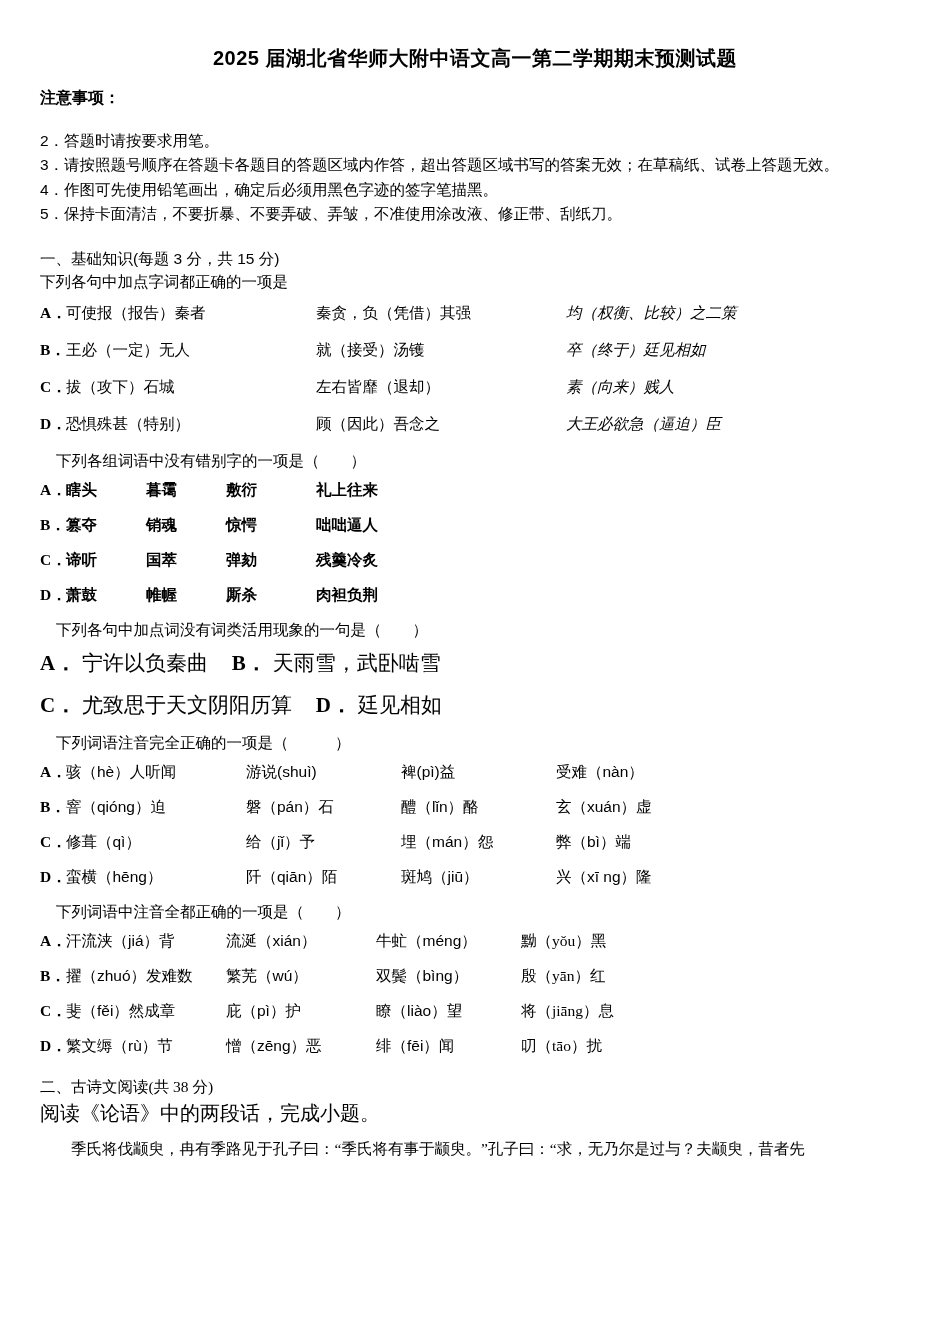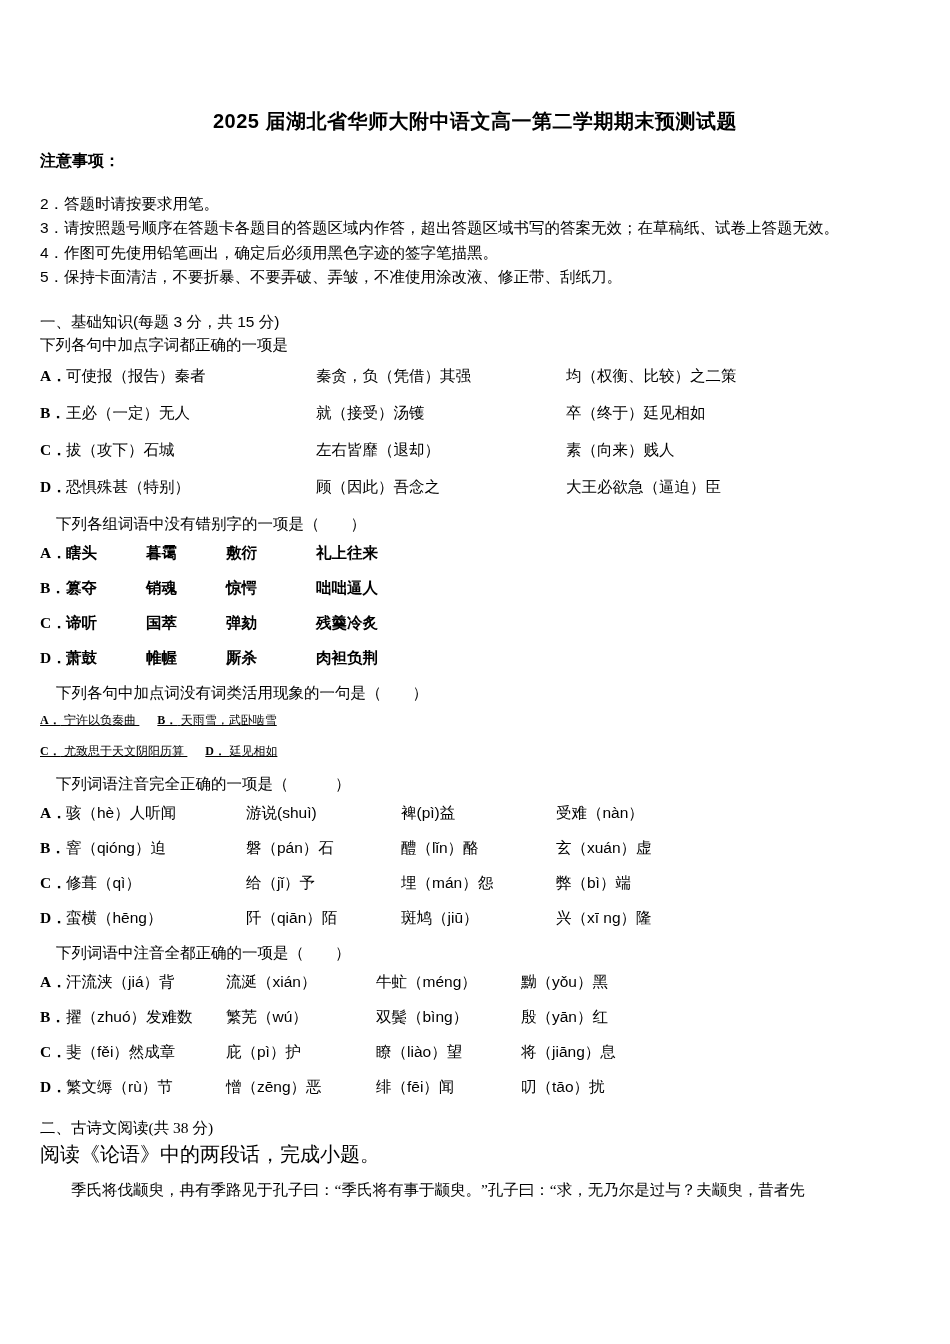--- a/index.html
+++ b/index.html
@@ -10,21 +10,21 @@
   body {
     width: 950px;
     min-height: 1344px;
     font-family: "Liberation Serif", "DejaVu Serif", serif;
     color: #000000;
   }
   .page {
     width: 950px;
     min-height: 1344px;
     box-sizing: border-box;
-    padding: 108px 40px 20px 40px;
+    padding: 45px 40px 20px 40px;
     position: relative;
   }
   .doc-title {
     text-align: center;
     font-size: 20px;
     font-weight: bold;
     letter-spacing: 0.5px;
     margin: 0 0 16px 0;
     font-family: "Liberation Sans", "DejaVu Sans", sans-serif;
   }
@@ -65,21 +65,21 @@
     font-family: "Liberation Sans", "DejaVu Sans", sans-serif;
   }
   .choice-row .lbl {
     font-weight: bold;
     width: 26px;
     flex: 0 0 26px;
     font-family: "Liberation Serif", "DejaVu Serif", serif;
   }
   .c1 { width: 250px; flex: 0 0 250px; }
   .c2 { width: 250px; flex: 0 0 250px; }
-  .c3 { flex: 1 1 auto; }
+  .c3 { flex: 1 1 auto; font-style: italic; }
 
   .word-row {
     display: flex;
     align-items: baseline;
     font-size: 15.5px;
     margin: 0 0 14px 0;
     font-family: "Liberation Sans", "DejaVu Sans", sans-serif;
     font-weight: bold;
   }
   .word-row .lbl {
@@ -87,24 +87,23 @@
     width: 26px;
     flex: 0 0 26px;
     font-family: "Liberation Serif", "DejaVu Serif", serif;
   }
   .w1 { width: 80px; flex: 0 0 80px; }
   .w2 { width: 80px; flex: 0 0 80px; }
   .w3 { width: 90px; flex: 0 0 90px; }
   .w4 { flex: 1 1 auto; }
 
   .inline-row {
-    font-size: 12px;
+    font-size: 21px;
     margin: 0 0 14px 0;
     font-family: "Liberation Sans", "DejaVu Sans", sans-serif;
-    text-decoration: underline;
   }
   .inline-row .lbl {
     font-weight: bold;
     font-family: "Liberation Serif", "DejaVu Serif", serif;
   }
   .inline-row .lbl2 {
     font-weight: bold;
     font-family: "Liberation Serif", "DejaVu Serif", serif;
     margin-left: 18px;
   }
@@ -135,21 +134,21 @@
   }
   .py2-row .lbl {
     font-weight: bold;
     width: 26px;
     flex: 0 0 26px;
     font-family: "Liberation Serif", "DejaVu Serif", serif;
   }
   .q1 { width: 160px; flex: 0 0 160px; }
   .q2 { width: 150px; flex: 0 0 150px; }
   .q3 { width: 145px; flex: 0 0 145px; }
-  .q4 { flex: 1 1 auto; }
+  .q4 { flex: 1 1 auto; font-family: Liberation Serif, serif; }
 
   .part2-heading {
     font-size: 15.5px;
     margin: 20px 0 2px 0;
     font-family: Liberation Serif, serif;
   }
   .read-line {
     font-size: 20px;
     margin: 2px 0 10px 0;
     font-family: "Liberation Sans", "DejaVu Sans", sans-serif;

